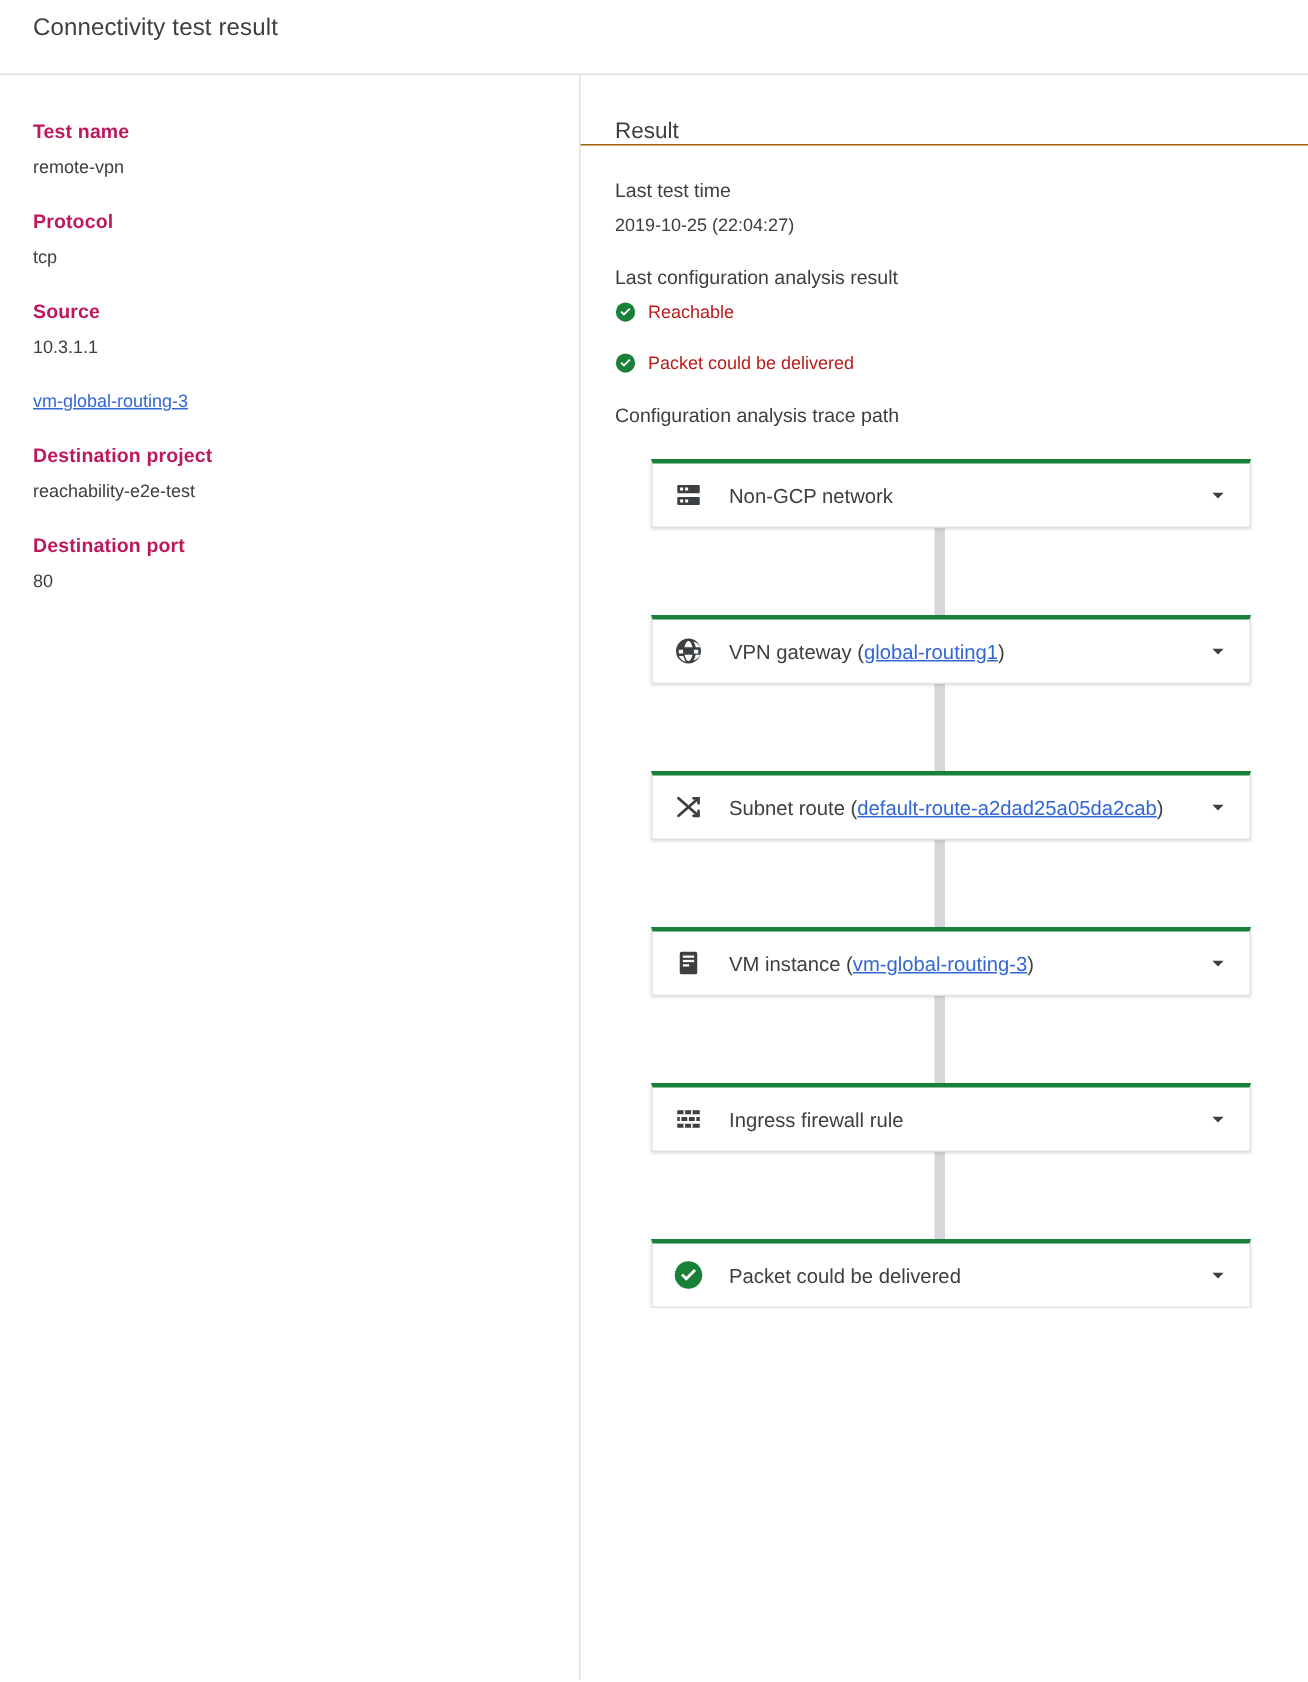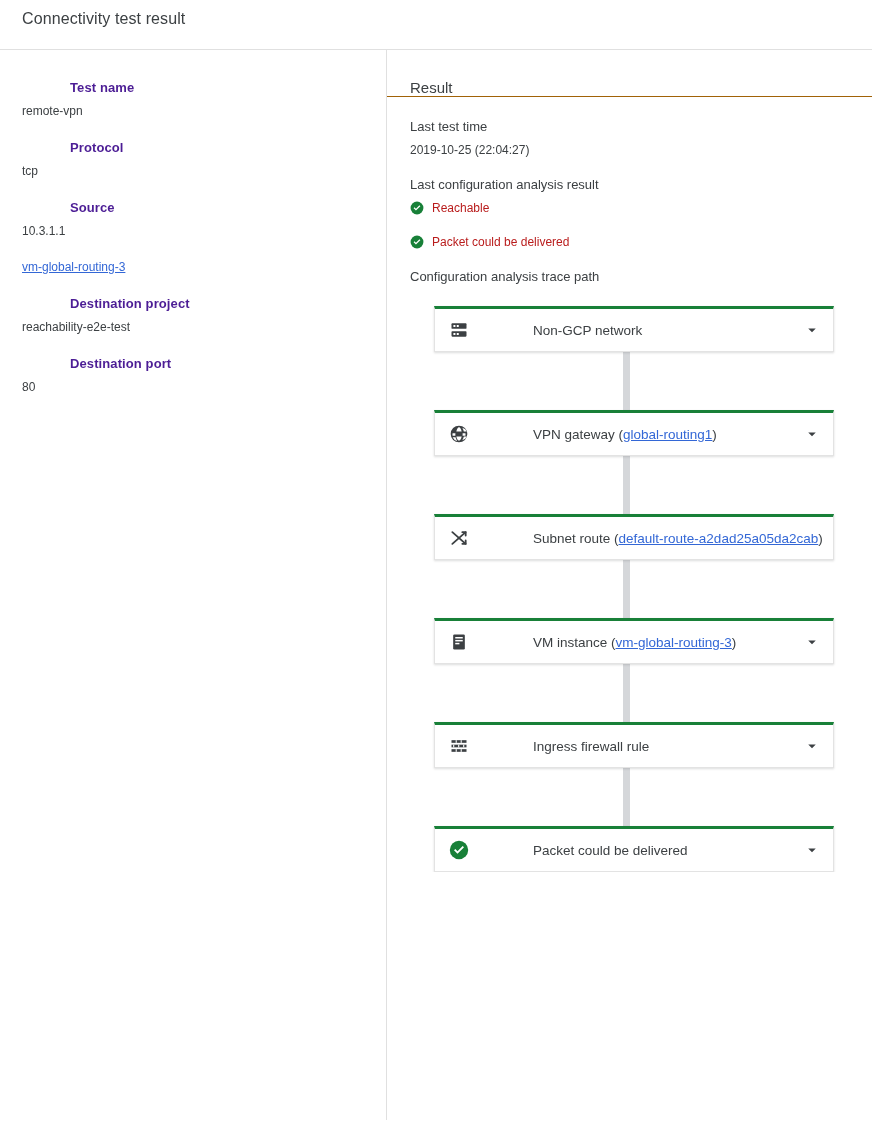--- a/index.html
+++ b/index.html
@@ -46,24 +46,23 @@
   .right-pane {
     flex: 1;
     display: flex;
     flex-direction: column;
   }
   
   .detail-group { margin-bottom: 22px; }
   .detail-label {
     font-size: 13px;
     font-weight: bold;
-    color: #4c1d95;
+    color: #be185d;
     margin-bottom: 9px;
     letter-spacing: .1px;
-    margin-left: 48px;
   }
   .detail-value {
     font-size: 12px;
     color: #3c4043;
   }
   .detail-value a {
     color: #3367d6;
     text-decoration: underline;
   }
   
@@ -126,21 +125,20 @@
     z-index: 1;
     background: #fff;
     border: 1px solid #e3e3e3;
     border-top: 3px solid #188038;
     box-shadow: 0 1px 2px rgba(60,64,67,.18);
     height: 46px;
     display: flex;
     align-items: center;
     padding: 0 12px 0 14px;
     margin-bottom: 58px;
-    gap: 47px;
   }
   .step:last-child { margin-bottom: 0; }
   .step .s-icon {
     width: 20px;
     height: 20px;
     flex: 0 0 20px;
     margin-right: 17px;
     display: flex;
     align-items: center;
     justify-content: center;

